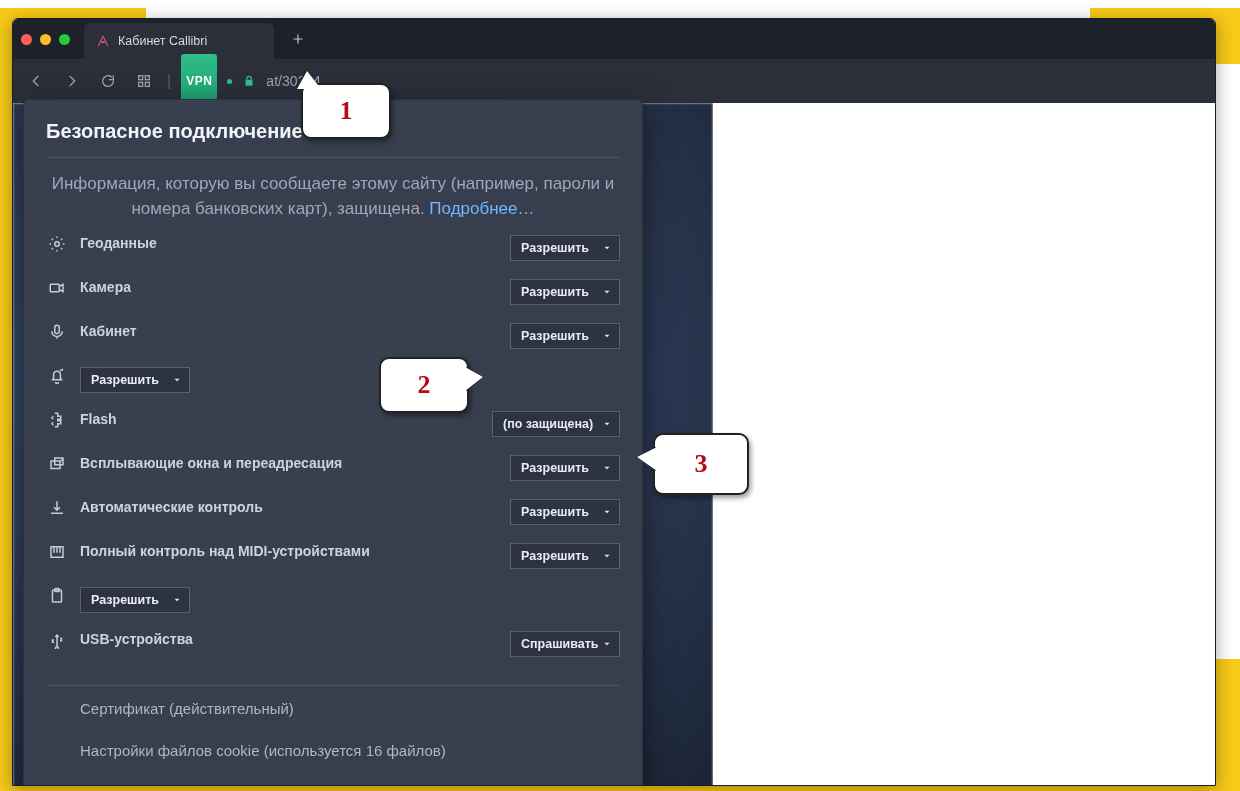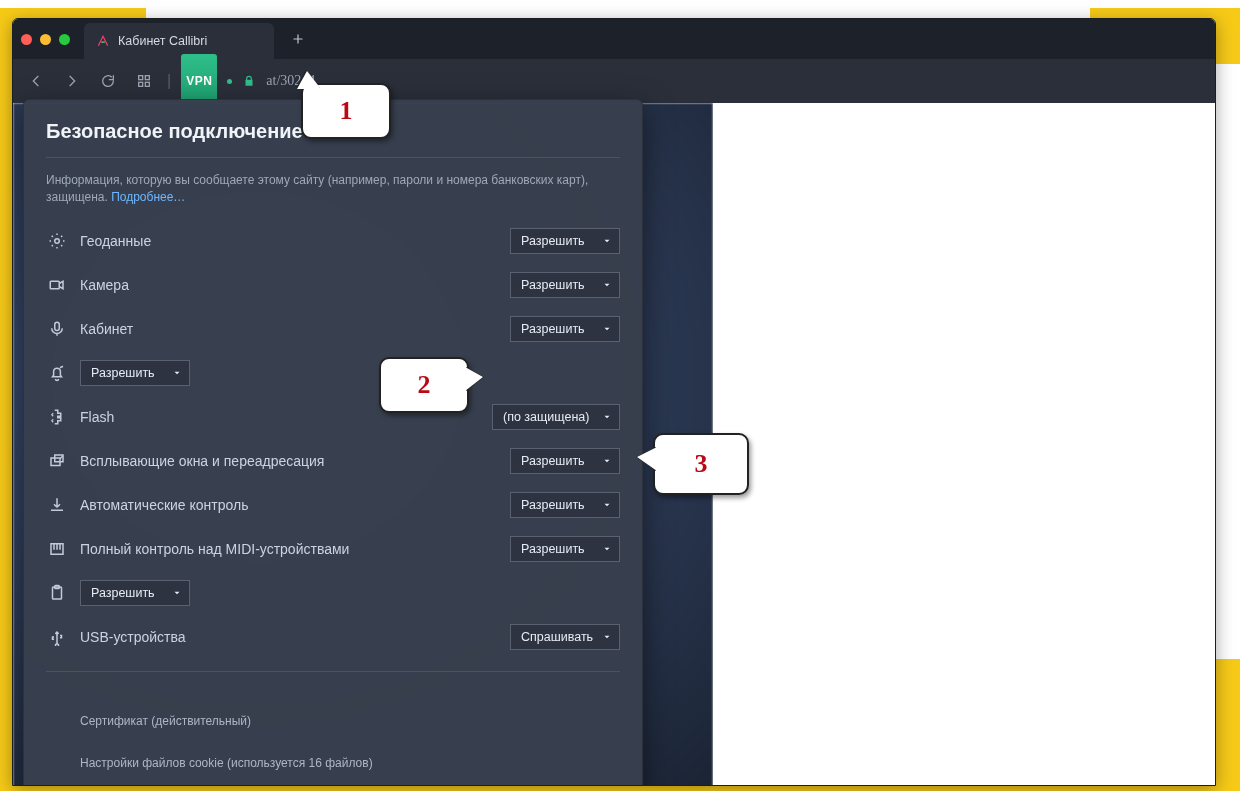--- a/index.html
+++ b/index.html
@@ -24,55 +24,55 @@
   .tab { display: flex; align-items: center; gap: 8px; background: #2a2f3a; height: 36px; margin-top: 4px; padding: 0 18px 0 12px; border-radius: 6px 6px 0 0; color: #d6dae2; font-size: 12.5px; min-width:190px; }
   .tab .favicon { width: 14px; height: 14px; }
   .newtab { width: 28px; height: 28px; display:flex;align-items:center;justify-content:center; color:#c3c8d2; margin-left:10px; font-size:18px; border-radius:4px;}
 
   .toolbar { height: 44px; background: #2a2f3a; display: flex; align-items: center; padding: 0 10px; gap: 10px; color:#c3c8d2; }
   .tb-btn { width: 26px; height: 26px; display:flex; align-items:center; justify-content:center; border-radius:4px; }
   .tb-btn svg { stroke:#9aa2b1; }
   .vpn-pill { font-size:12px; font-weight:700; color:#fff; background:linear-gradient(180deg,#2fbe8a,#1c9f6f); padding:20px 5px; border-radius:3px; letter-spacing:.5px;}
   .vdot { width:5px;height:5px;border-radius:50%;background:#2fbe8a; }
   .lock { color:#2fbe8a; display:flex; align-items:center; }
-  .url { color:#9aa2b1; font-size:14px;font-family:Liberation Serif, serif; }
+  .url { color:#9aa2b1; font-size:14px; }
 
   .content-bg {
     position: absolute; left:0; top:84px; width: 700px; height: 684px;
     background: radial-gradient(ellipse at 35% 40%, #4f6c9e 0%, #334363 40%, #1b2434 100%);
     filter: blur(1px);
   }
   .white-right { position:absolute; left:700px; top:84px; right:0; bottom:0; background:#fff; }
 
   .popover {
     position: absolute; left: 10px; top: 80px; width: 620px;
     background: rgba(56,63,77,.97); border: 1px solid #2c313c; border-radius: 6px;
     box-shadow: 0 10px 30px rgba(0,0,0,.5);
     color: #d7dde8; padding: 20px 22px 14px;
   }
   .popover h2 { font-size: 20px; font-weight: 600; color: #f0f3f8; margin-bottom: 14px; }
   .pop-divider { height:1px; background:#4b5262; margin: 6px 0 14px; }
-  .pop-info { font-size: 12px; color: #9ea8b9; line-height: 1.45; }
+  .pop-info { font-size: 17px; color: #9ea8b9; line-height: 1.45; text-align: center; }
   .pop-info a { color:#6fb7ff; text-decoration:none; }
 
   .perm-list { margin-top: 14px; display:flex; flex-direction:column; gap: 4px; }
-  .perm-row { display:flex; align-items:center; height: 40px; }
+  .perm-row { display:flex; height: 40px; font-weight: bold; }
   .perm-row .picon { width: 22px; display:flex; justify-content:center; margin-right: 12px; }
   .perm-row .picon svg { stroke:#c3cad8; }
   .perm-row .plabel { flex: 1; font-size: 14px; color:#ccd3e0; }
   .perm-select {
     display:flex; align-items:center; justify-content:space-between;
     min-width: 110px; height: 26px; padding: 0 4px 0 10px;
     background:#2d3340; border:1px solid #5a6070; color:#e7ecf5; font-size:12.5px; cursor:pointer;
   }
   .perm-select .caret { width:16px; display:flex; justify-content:center; }
   .perm-select.wide { min-width: 128px; }
 
   .foot-list { margin-top: 6px; display:flex; flex-direction:column; }
-  .foot-row { display:flex; align-items:flex-end; height: 42px; gap: 12px; color:#aeb6c6; font-size:12px; cursor:pointer; }
+  .foot-row { display:flex; align-items:flex-start; height: 42px; gap: 12px; color:#aeb6c6; font-size:15px; cursor:pointer; }
   .foot-row .picon { width:22px; display:flex; justify-content:center; }
 
   .callout {
     position:absolute; background:#fff; border:2px solid #222; border-radius:10px;
     box-shadow: 2px 3px 5px rgba(0,0,0,.4);
     color:#b90915; font-weight:900; font-size:26px; font-family: Georgia, 'Times New Roman', serif;
     display:flex; align-items:center; justify-content:center;
   }
   .callout .tail {
     position:absolute; width:0;height:0;

